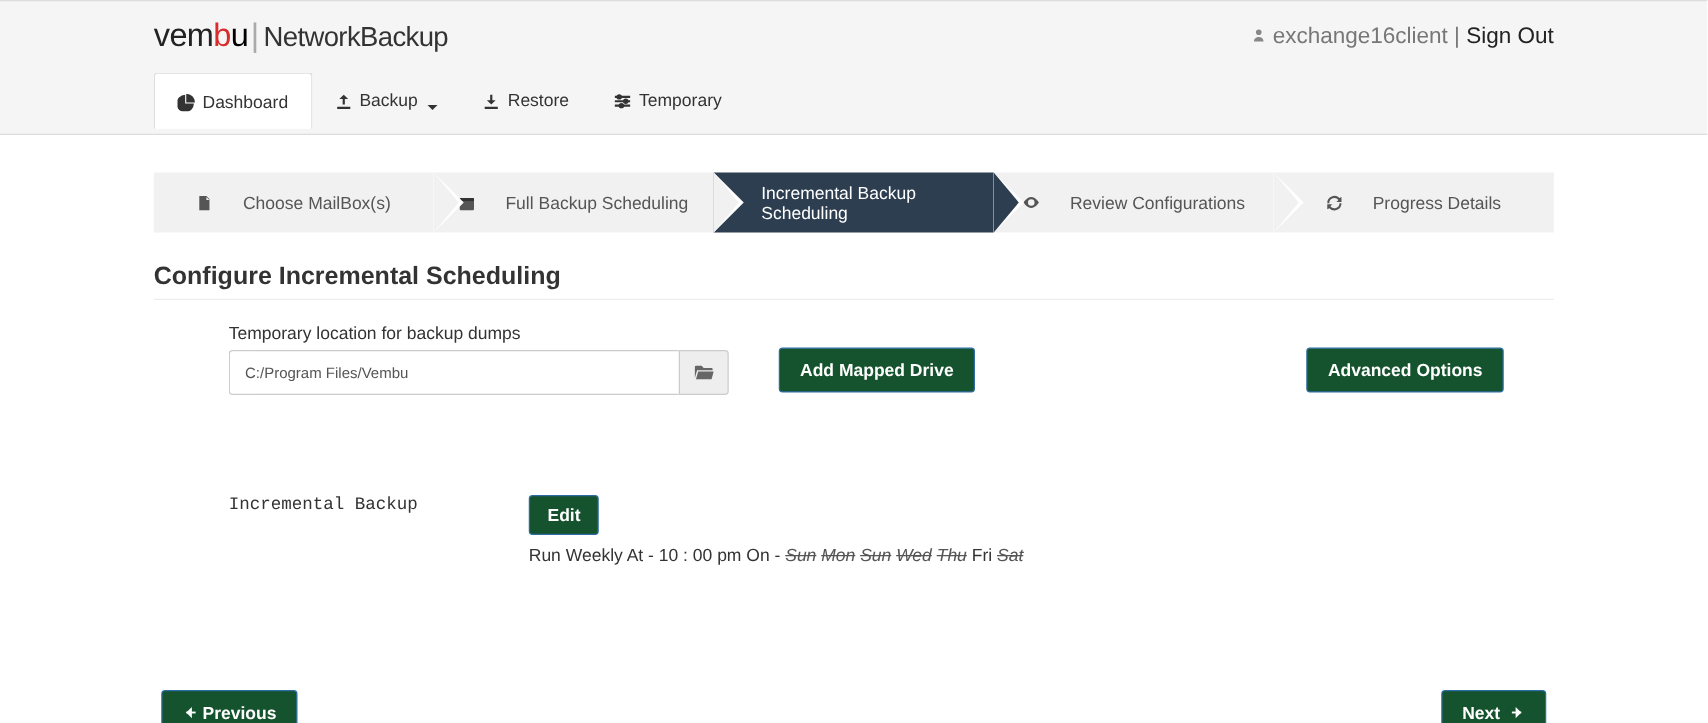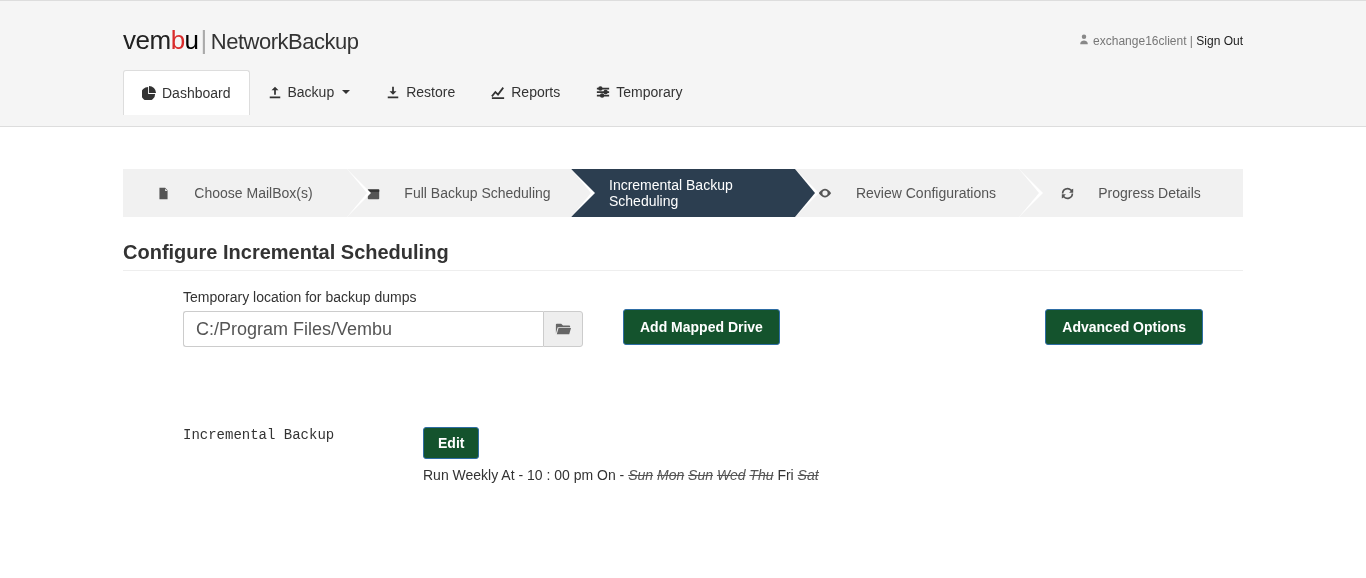--- a/index.html
+++ b/index.html
@@ -10,52 +10,52 @@
   background: #fff;
 }
 .topbar {
   background: #f5f5f5;
   border-top: 1px solid #ddd;
   border-bottom: 1px solid #ddd;
   min-height: 108px;
 }
 .container {
   max-width: 1140px;
-  margin: 12px auto;
+  margin: 0 auto;
   padding: 0 10px;
 }
 .header-row {
   display: flex;
   justify-content: space-between;
   align-items: center;
   padding-top: 12px;
 }
 .logo {
   font-size: 26px;
   font-weight: 500;
   color: #222;
   letter-spacing: -0.5px;
 }
 .logo .vm { font-weight: 400; }
 .logo .b { color: #d92c2c; font-weight: 400; }
 .logo .u { color: #000; }
 .logo .sep { color: #aaa; font-weight: 300; margin: 0 4px 0 2px; }
 .logo .product { font-size: 22px; font-weight: 500; color: #333; }
-.user-area { font-size: 12px; color: #777; }
+.user-area { font-size: 18px; color: #777; }
 .user-area .signout { color: #222; cursor: pointer; }
 .nav {
   display: flex;
   margin-top: 14px;
 }
 .nav-item {
   padding: 14px 18px;
   font-size: 14px;
   color: #333;
   display: flex;
-  align-items: center;
+  align-items: flex-end;
   gap: 6px;
   cursor: pointer;
 }
 .nav-item.active {
   background: #fff;
   border: 1px solid #ddd;
   border-bottom: none;
   margin-bottom: -1px;
   border-radius: 3px 3px 0 0;
 }
@@ -139,21 +139,21 @@
 }
 .input-group {
   display: flex;
 }
 .input-text {
   flex: 1;
   height: 36px;
   border: 1px solid #ccc;
   border-right: none;
   padding: 16px 12px;
-  font-size: 18px;
+  font-size: 12px;
   color: #555;
   background: #fff;
   border-radius: 3px 0 0 3px;
 }
 .input-btn {
   width: 40px;
   height: 36px;
   border: 1px solid #ccc;
   background: #eee;
   display: flex;
@@ -239,29 +239,20 @@
         <span>Backup</span>
         <span class="caret"></span>
       </div>
       <div class="nav-item">
         <span class="icon">
           <svg width="14" height="14" viewBox="0 0 16 16" fill="#333">
               <path d="M7 2h2v5h3l-4 4-4-4h3V2zM2 13h12v2H2z"></path>
             </svg>
         </span>
         <span>Restore</span>
-      </div>
-      <div class="nav-item">
-        <span class="icon">
-          <svg width="14" height="14" viewBox="0 0 16 16" fill="none" stroke="#333" stroke-width="2">
-              <path d="M1 13l4-5 3 3 6-8"></path>
-              <path d="M1 15h14"></path>
-            </svg>
-        </span>
-        <span>Reports</span>
       </div>
       <div class="nav-item">
         <span class="icon">
           <svg width="14" height="14" viewBox="0 0 16 16" fill="none" stroke="#333" stroke-width="2">
               <path d="M1 4h14M1 8h14M1 12h14"></path>
               <circle cx="5" cy="4" r="1.5" fill="#333"></circle>
               <circle cx="11" cy="8" r="1.5" fill="#333"></circle>
               <circle cx="7" cy="12" r="1.5" fill="#333"></circle>
             </svg>
         </span>

